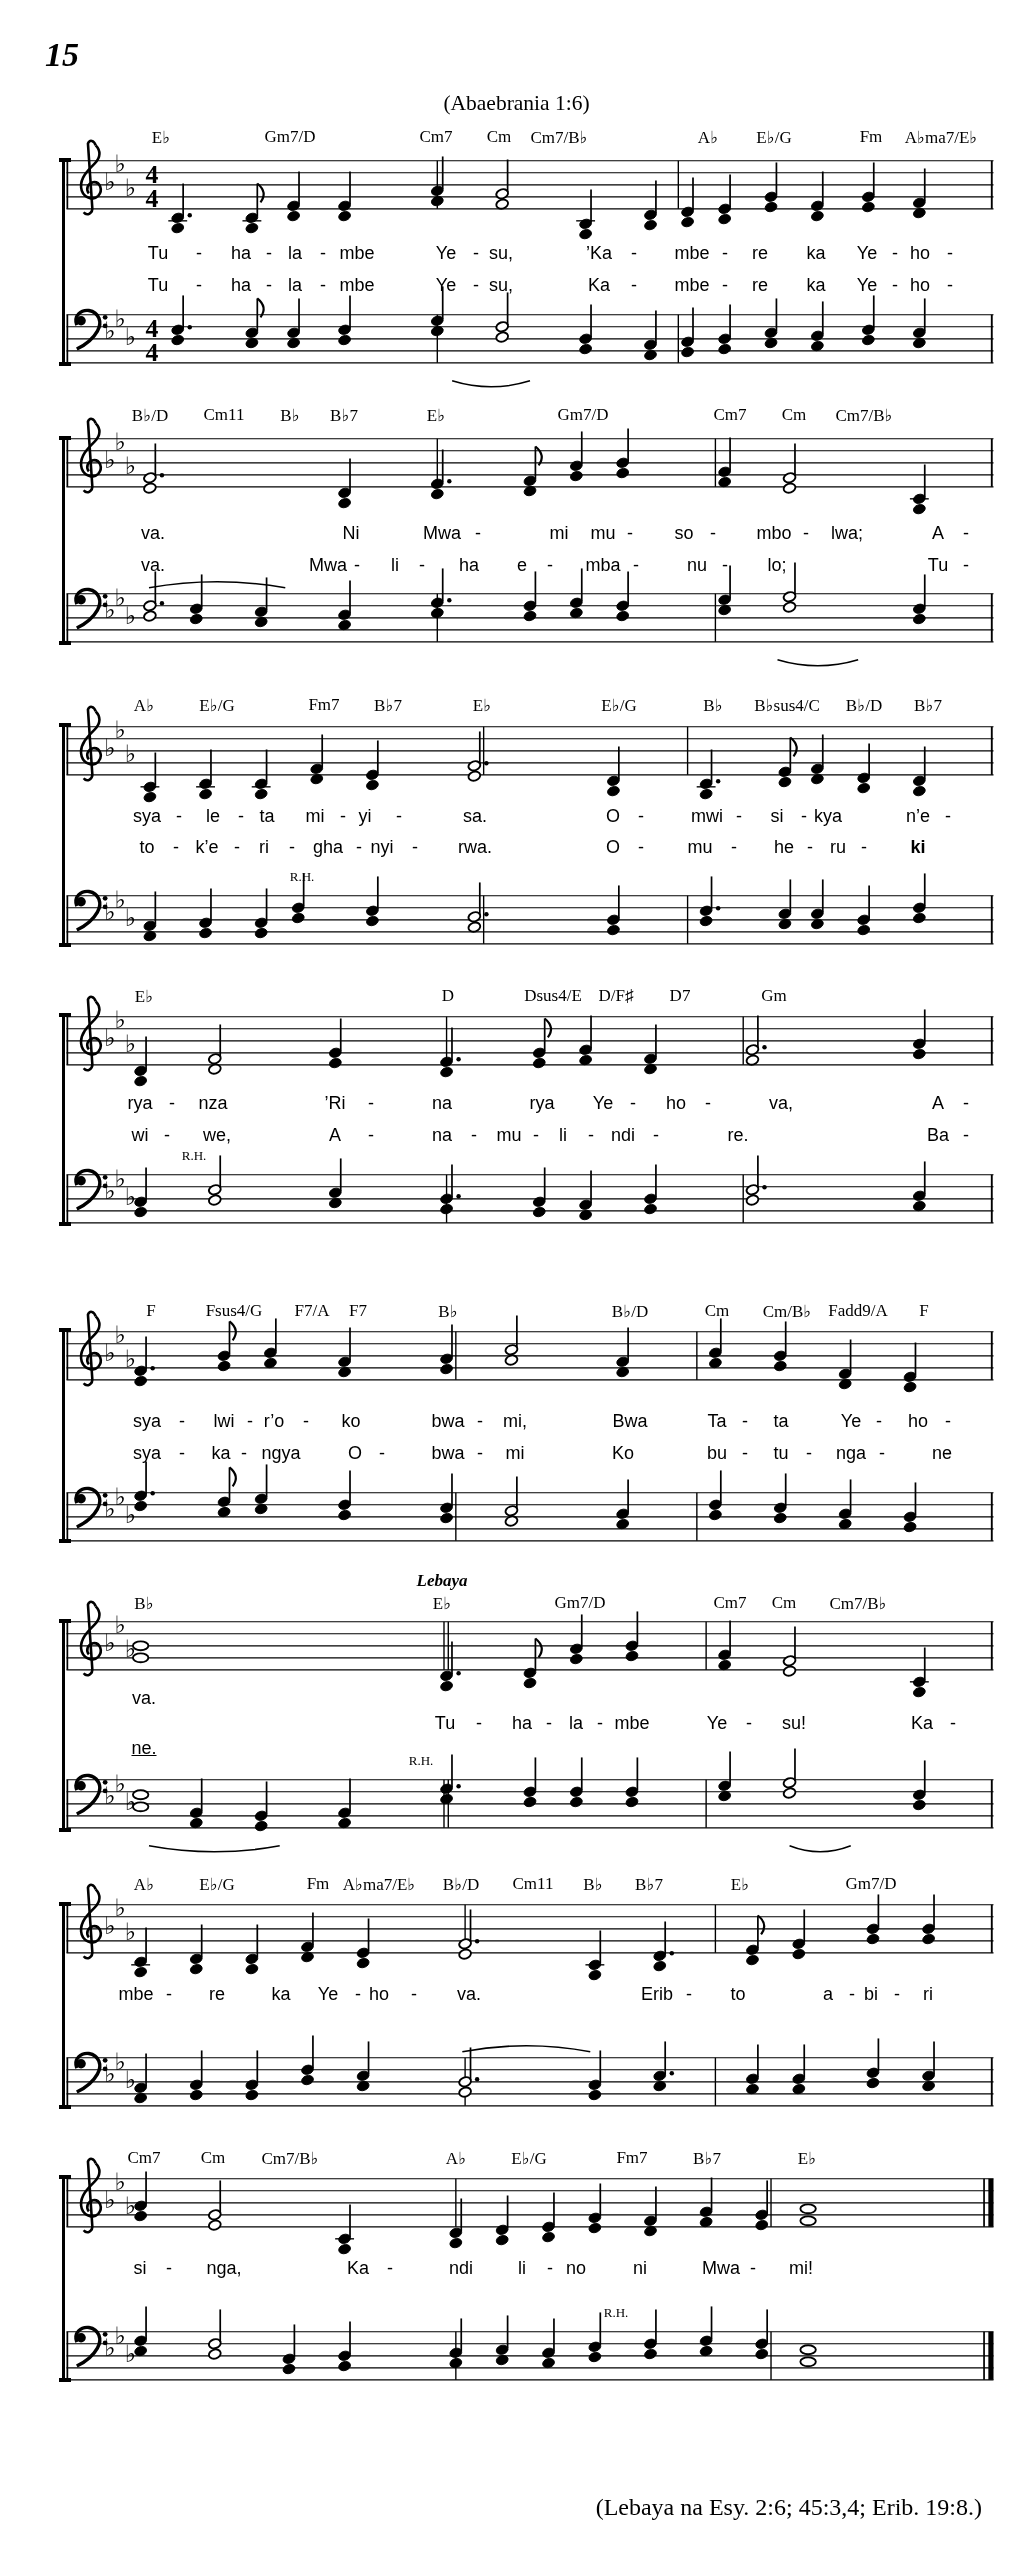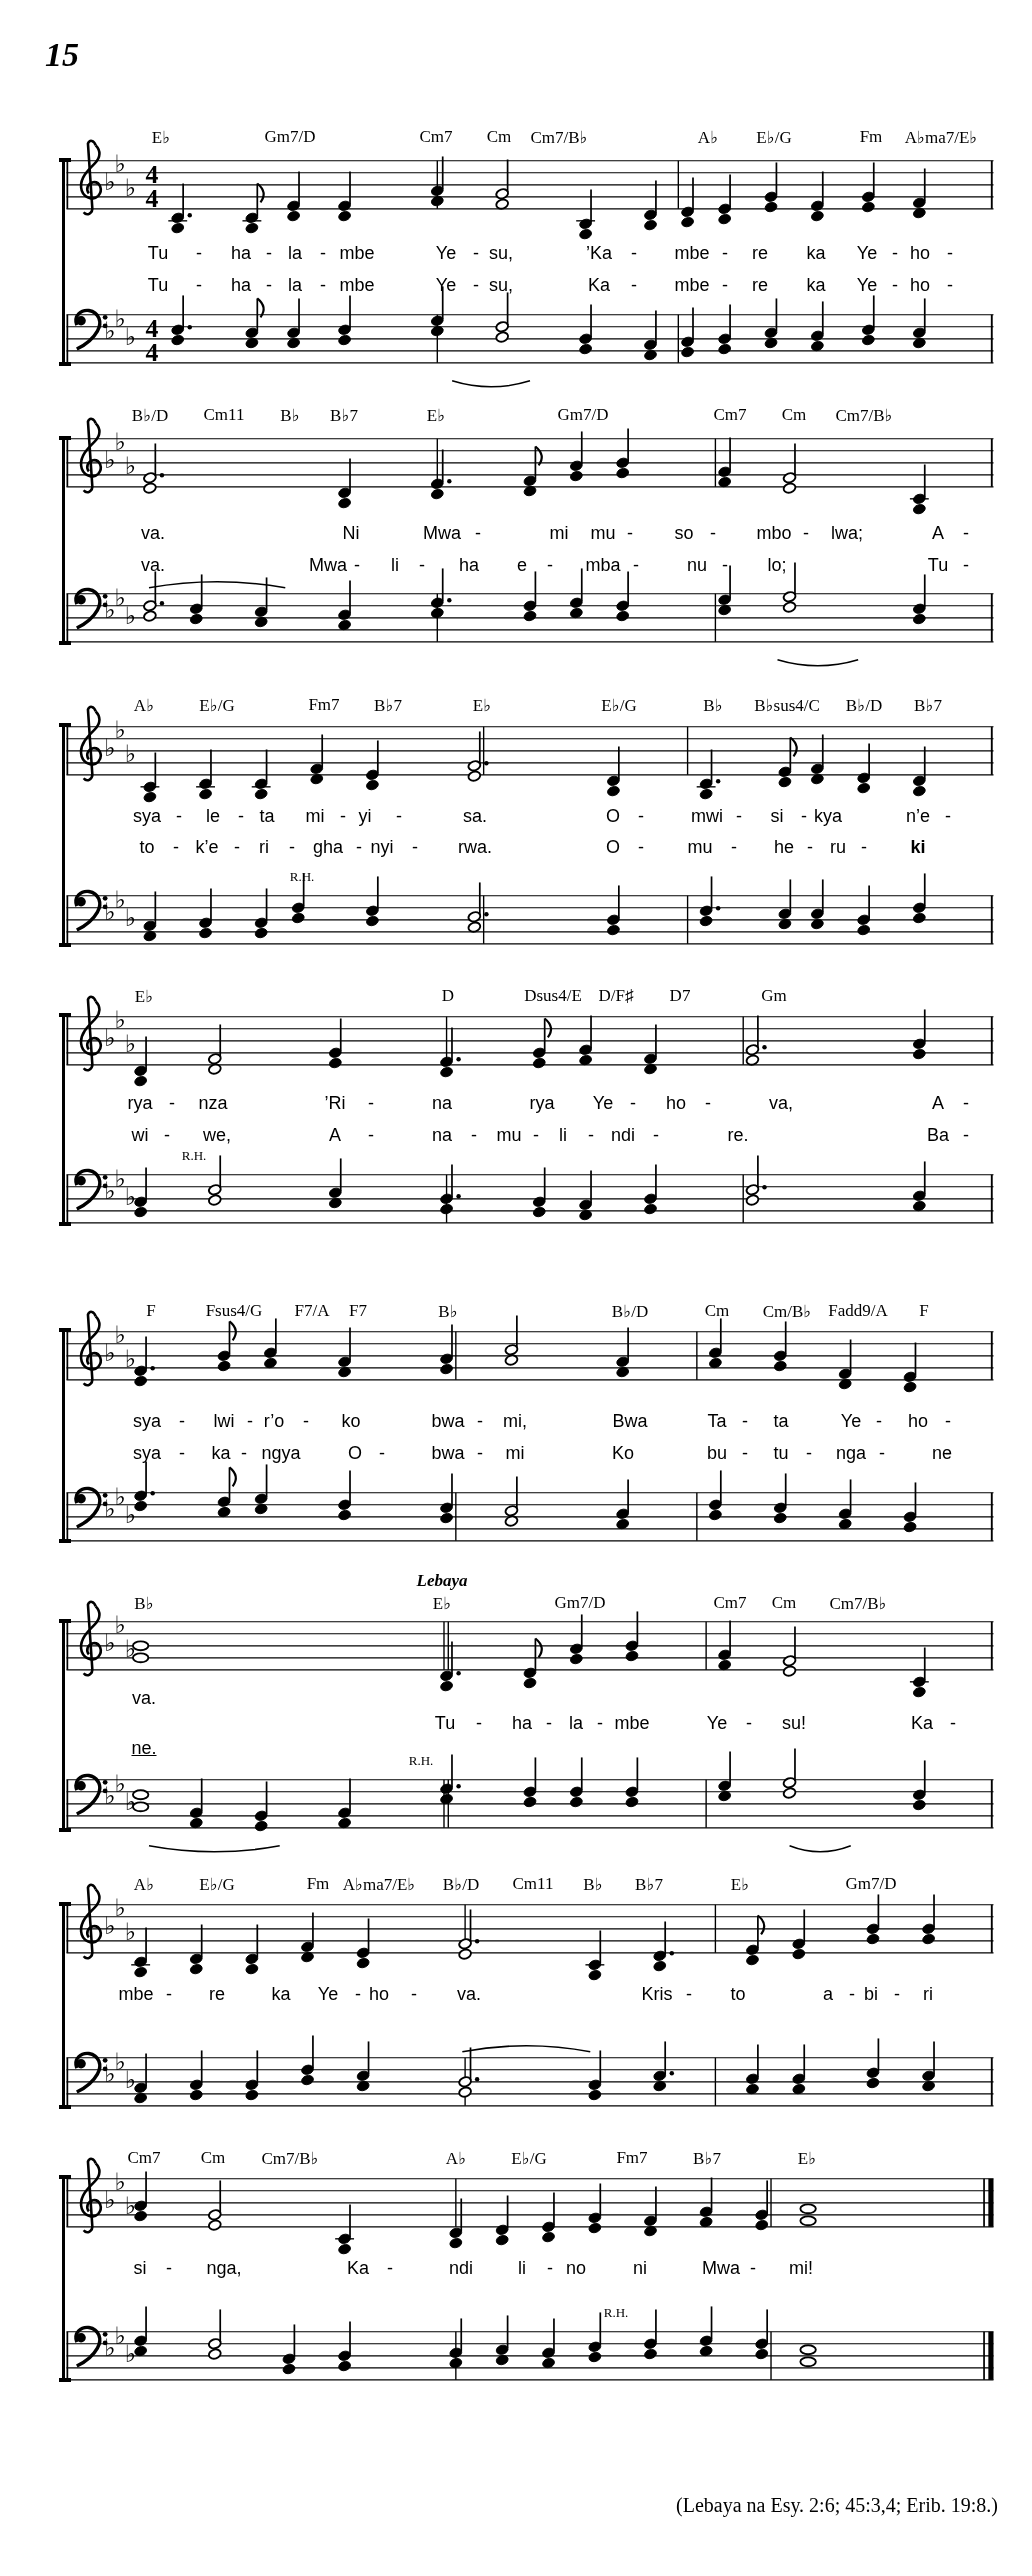--- a/index.html
+++ b/index.html
@@ -2,41 +2,42 @@
 <html style="font-size:13.8px"><head>
 <meta charset="utf-8">
 <style>
   html,body{margin:0;padding:0;background:#e8e8e8;}
   .page{position:relative;width:1033px;height:2576px;background:#ffffff;overflow:hidden;
         font-family:"Liberation Serif",serif;color:#000;}
   .hymn-number{position:absolute;left:45px;top:36px;font-size:34px;font-weight:bold;font-style:italic;}
   .hymn-title{position:absolute;left:0;right:0;top:38px;text-align:center;
               font-size:36px;font-weight:bold;font-style:italic;}
   .hymn-subtitle{position:absolute;left:0;right:0;top:91px;text-align:center;font-size:21.5px;}
-  .footer-ref{position:absolute;right:35px;top:2494px;font-size:20px;}
+  .footer-ref{position:absolute;right:51px;top:2494px;font-size:24px;}
   .system{position:absolute;left:0;width:1033px;}
   .chord{position:absolute;transform:translateX(-50%);font-size:17px;white-space:nowrap;
          font-family:"Liberation Serif","DejaVu Sans",serif;}
   .korase{position:absolute;transform:translateX(-50%);font-size:17px;font-weight:bold;font-style:italic;white-space:nowrap;}
   .rh{position:absolute;transform:translateX(-50%);font-size:13px;white-space:nowrap;}
   .lyric-token{position:absolute;transform:translateX(-50%);font-size:18px;white-space:nowrap;
                font-family:"Liberation Sans",sans-serif;}
   .staffbox{position:absolute;left:65px;width:930px;height:103px;overflow:visible;}
   .staffbox svg{overflow:visible;display:block;}
   .bracket{position:absolute;left:62px;width:3.4px;background:#000;}
   .bracket:before,.bracket:after{content:"";position:absolute;left:-2.6px;width:12px;height:3.4px;background:#000;}
   .bracket:before{top:-2.6px;} .bracket:after{bottom:-2.6px;}
   .mus-text{font-family:"DejaVu Sans","Liberation Serif",serif;}
   .sig-text{font-family:"Liberation Serif",serif;font-weight:bold;}
 </style>
 </head>
 <body>
 
 <div class="page">
   <div class="hymn-number">15</div>
+  <div class="hymn-subtitle">(Abaebrania 1:6)</div>
   <div id="systems-root">
       <div class="system" style="top: 0px;">
         <div class="bracket" style="top: 161px; height: 202px;"></div>
         <div class="chord" style="left: 161px; top: 127px;">E♭</div>
         <div class="chord" style="left: 290px; top: 127px;">Gm7/D</div>
         <div class="chord" style="left: 436px; top: 127px;">Cm7</div>
         <div class="chord" style="left: 499px; top: 127px;">Cm</div>
         <div class="chord" style="left: 559px; top: 127px;">Cm7/B♭</div>
         <div class="chord" style="left: 708px; top: 127px;">A♭</div>
         <div class="chord" style="left: 774px; top: 127px;">E♭/G</div>
@@ -1056,21 +1057,21 @@
         </div>
         <div class="lyric-token" style="left: 136px; top: 1984px;">mbe</div>
         <div class="lyric-token" style="left: 169px; top: 1984px;">-</div>
         <div class="lyric-token" style="left: 217px; top: 1984px;">re</div>
         <div class="lyric-token" style="left: 281px; top: 1984px;">ka</div>
         <div class="lyric-token" style="left: 328px; top: 1984px;">Ye</div>
         <div class="lyric-token" style="left: 358px; top: 1984px;">-</div>
         <div class="lyric-token" style="left: 379px; top: 1984px;">ho</div>
         <div class="lyric-token" style="left: 414px; top: 1984px;">-</div>
         <div class="lyric-token" style="left: 469px; top: 1984px;">va.</div>
-        <div class="lyric-token" style="left: 657px; top: 1984px;">Kris</div>
+        <div class="lyric-token" style="left: 657px; top: 1984px;">Erib</div>
         <div class="lyric-token" style="left: 689px; top: 1984px;">-</div>
         <div class="lyric-token" style="left: 738px; top: 1984px;">to</div>
         <div class="lyric-token" style="left: 828px; top: 1984px;">a</div>
         <div class="lyric-token" style="left: 852px; top: 1984px;">-</div>
         <div class="lyric-token" style="left: 871px; top: 1984px;">bi</div>
         <div class="lyric-token" style="left: 897px; top: 1984px;">-</div>
         <div class="lyric-token" style="left: 928px; top: 1984px;">ri</div>
         <div class="staffbox" style="top: 2032px;">
           <svg width="930" height="103" viewBox="0 0 1080 120" xmlns="http://www.w3.org/2000/svg">
             <line x1="0" y1="30" x2="1080" y2="30" stroke="#000" stroke-width="1.4"></line>

